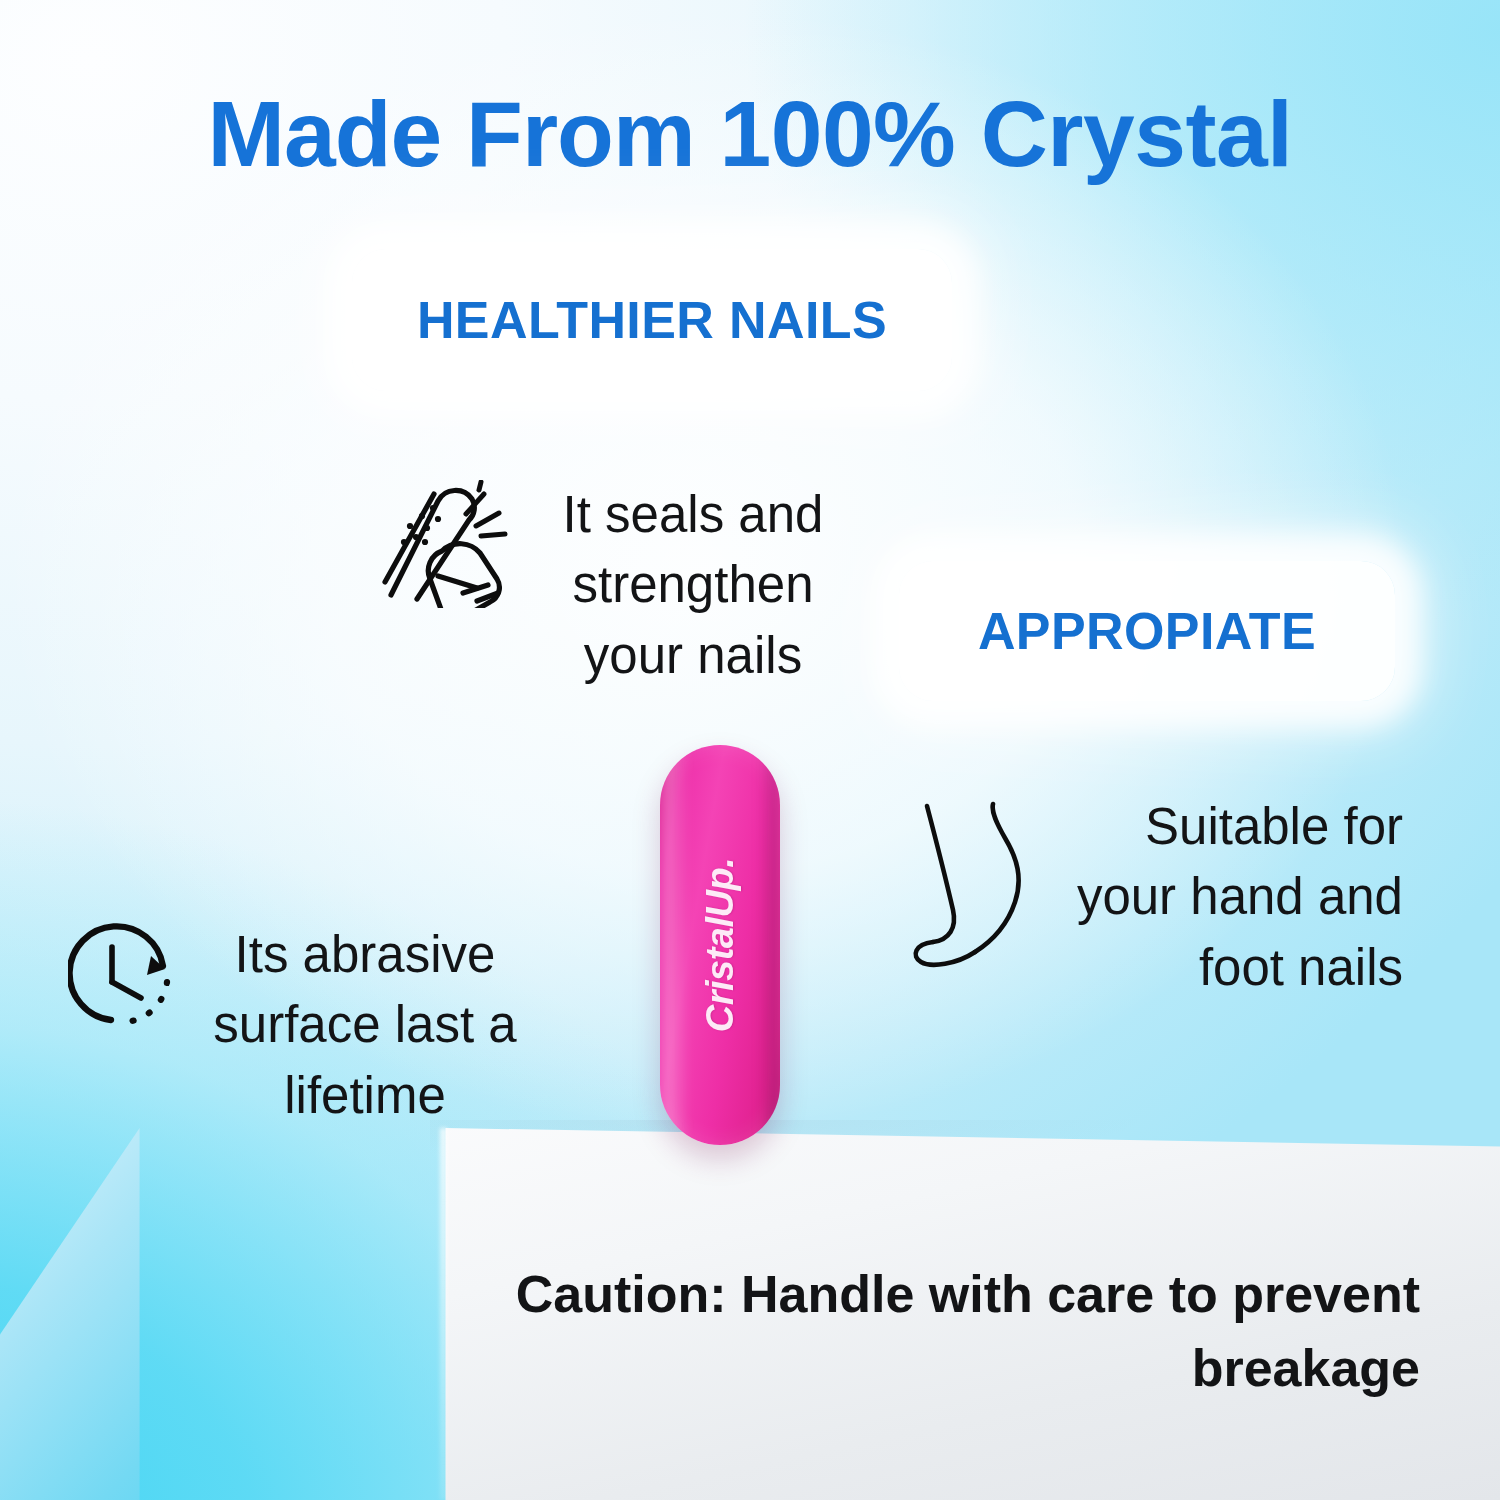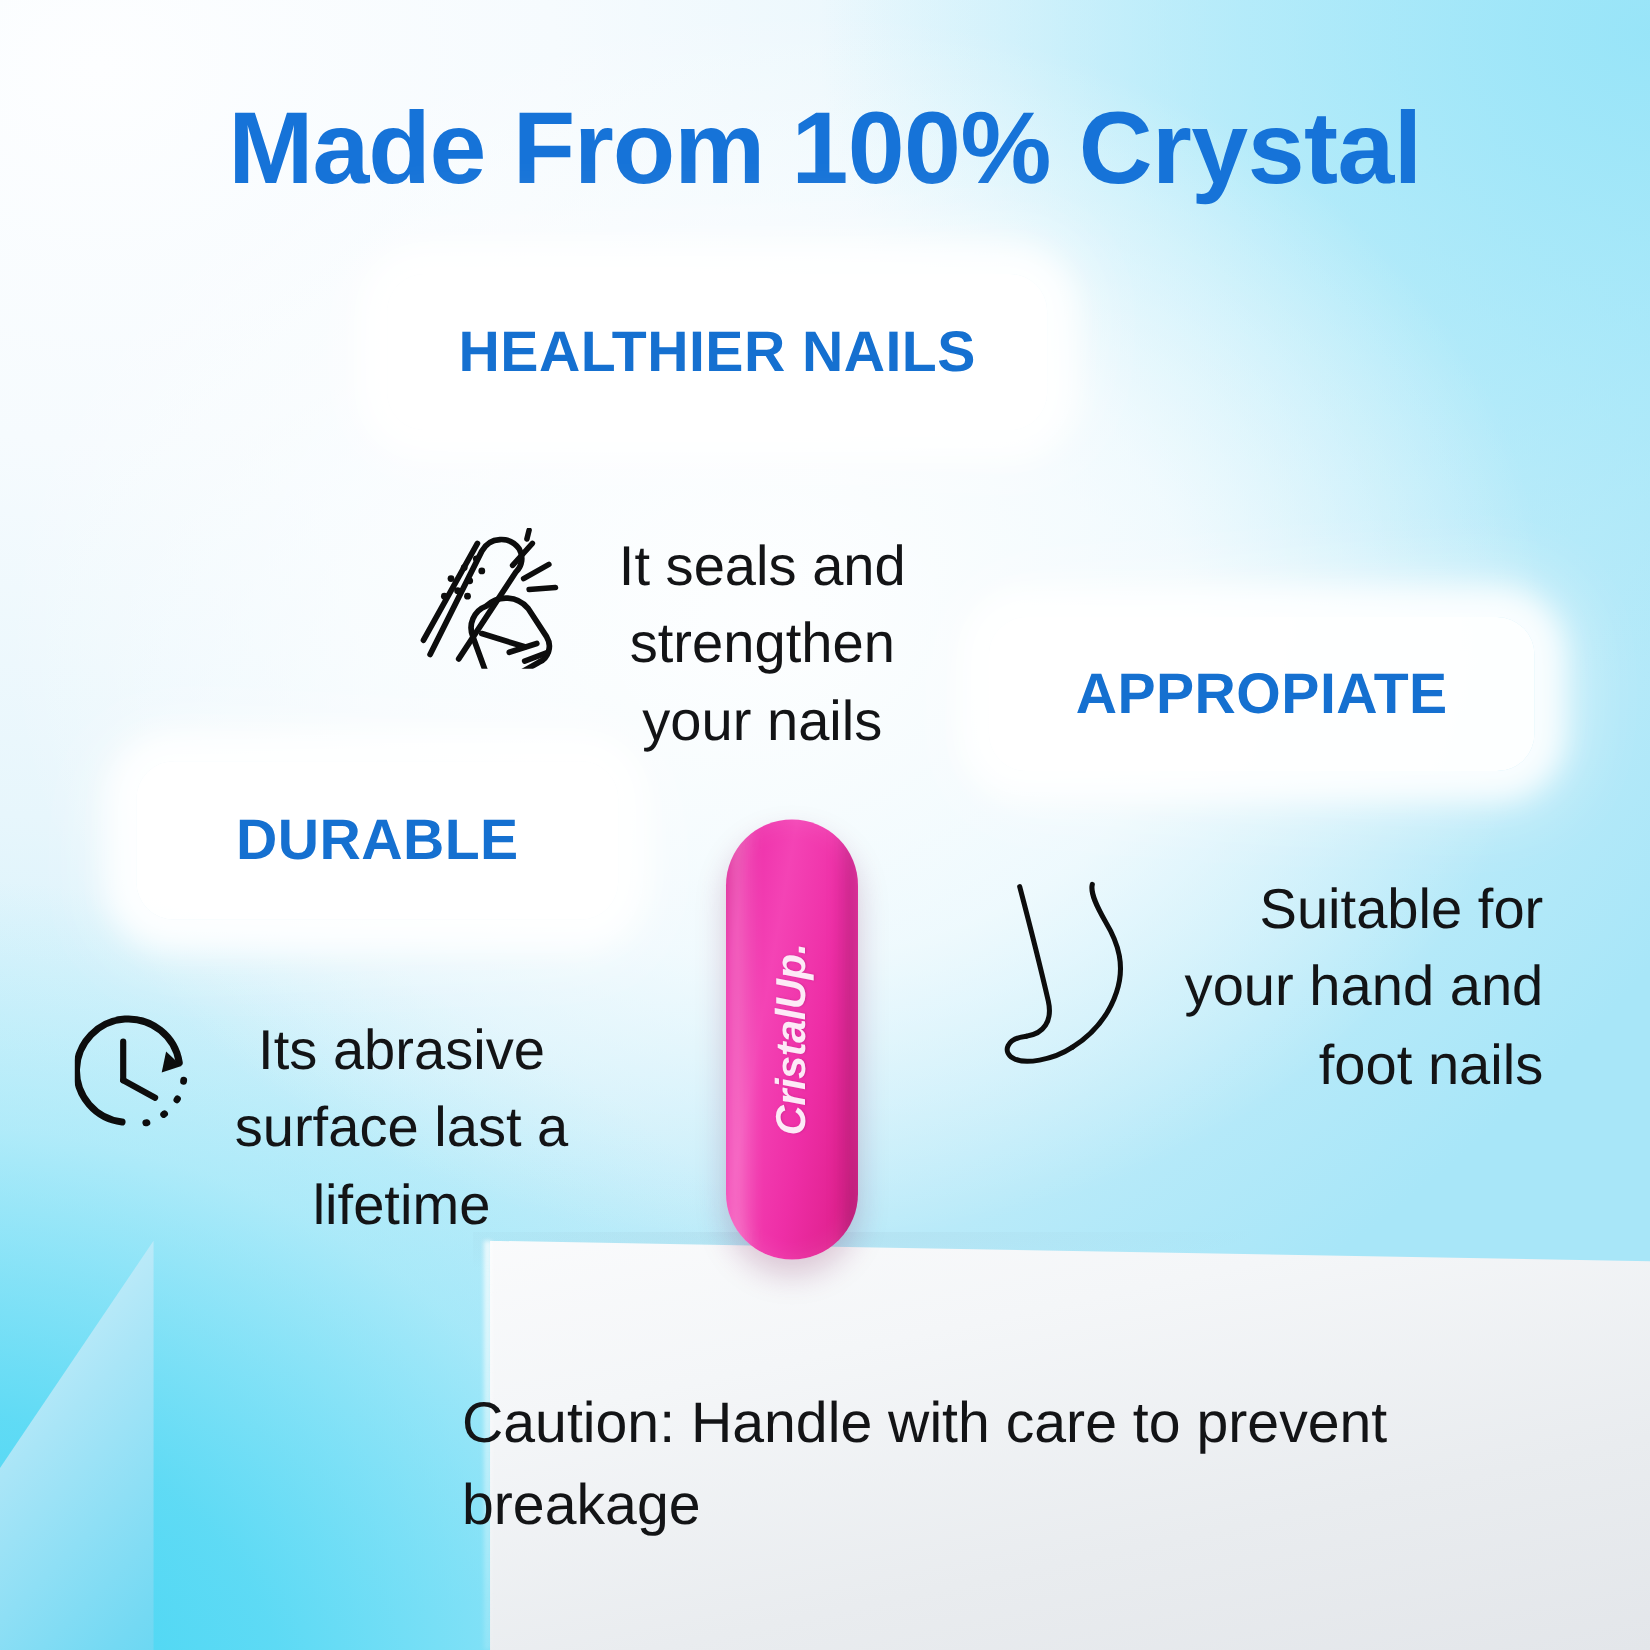--- a/index.html
+++ b/index.html
@@ -243,24 +243,25 @@
     text-shadow: 0 1px 2px rgba(150,20,100,0.35);
     z-index: 3;
   }
 
   
   #caution {
     position: absolute;
     left: 420px;
     top: 1258px;
     width: 1000px;
-    text-align: left;
+    text-align: right;
     color: #131416;
     font-size: 52px;
     line-height: 1.42;
+    font-weight: bold;
   }
 </style>
 </head>
 <body>
 
 <div id="poster">
 
   <div class="bg-base"></div>
   <div class="bg-cyan-tr"></div>
   <div class="bg-cyan-bl"></div>
@@ -276,23 +277,20 @@
   </div>
 
   <div class="badge" id="badge-appropiate">
     <span class="badge-label">APPROPIATE</span>
   </div>
 
   <div class="badge" id="badge-healthier">
     <span class="badge-label">HEALTHIER NAILS</span>
   </div>
 
-  <div class="badge" id="badge-durable">
-    <span class="badge-label">DURABLE</span>
-  </div>
 
   <div class="feature" id="feature-seals">
     <span class="feature-icon">
       <svg width="135" height="128" viewBox="0 0 135 128" fill="none" xmlns="http://www.w3.org/2000/svg">
         <g stroke="#0d0d0d" stroke-width="5.2" stroke-linecap="round" stroke-linejoin="round" fill="none">
 
           <path d="M11 115 L58 21 a20 20 0 0 1 34 -2 a17 17 0 0 1 -3 21 L37 119"></path>
 
           <path d="M5 102 L54 14"></path>
 

